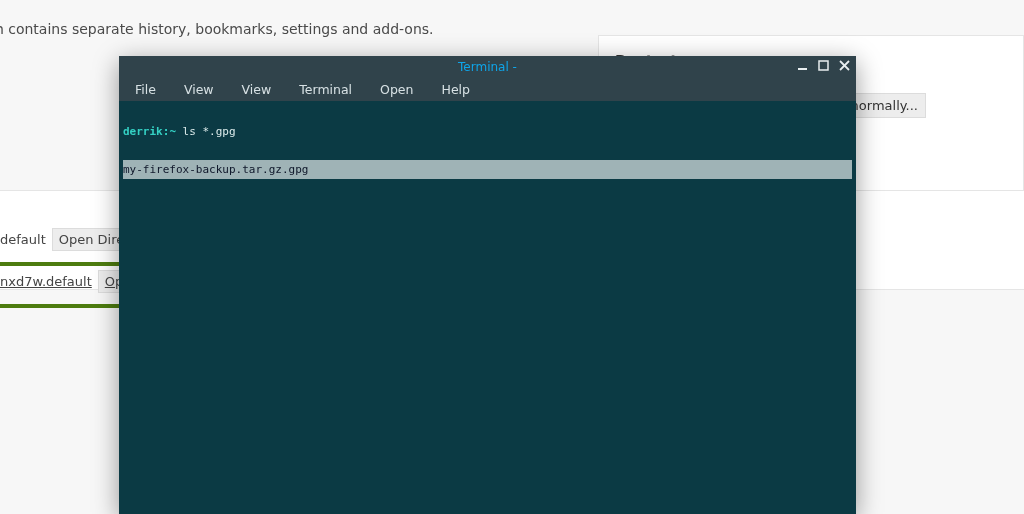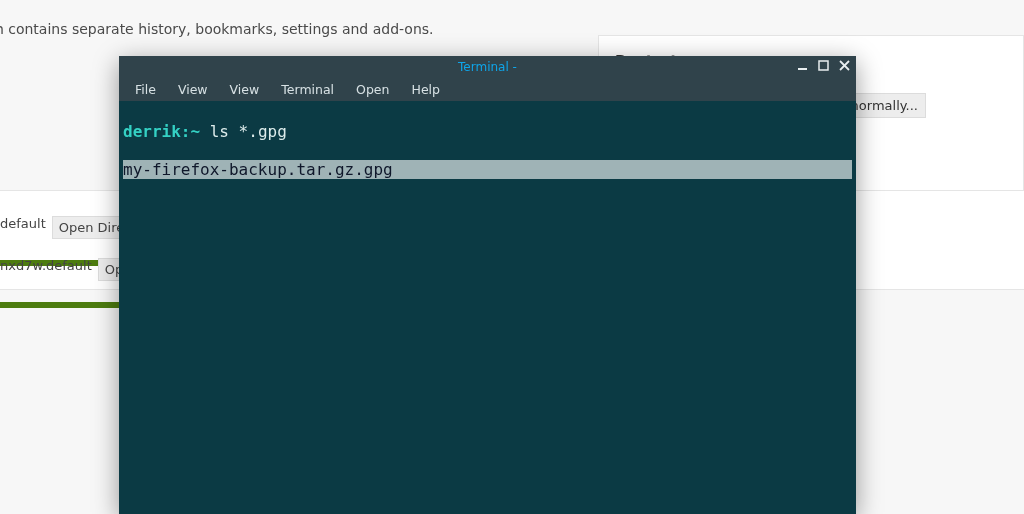--- a/index.html
+++ b/index.html
@@ -58,36 +58,36 @@
     left: 0;
     right: 0;
     top: 190px;
     background: #fff;
     border-top: 1px solid #e5e5e5;
     border-bottom: 1px solid #e5e5e5;
     height: 100px;
   }
   .bg-row {
     display: flex;
-    align-items: flex-start;
+    align-items: center;
     height: 50px;
-    border-bottom: 6px solid #4d7c0f;
+    border-bottom: 4px solid #4d7c0f;
     font-size: 13px;
     color: #444;
     white-space: nowrap;
   }
   .bg-row .open-btn {
     background: #ededed;
     border: 1px solid #dcdcdc;
     padding: 3px 6px;
     margin-left: 6px;
     font-size: 13px;
   }
   .bg-row-1 { position: absolute; top: 216px; left: 0; right: 0; width: 120px; }
-  .bg-row-2 { position: absolute; top: 258px; left: 0; right: 0; width: 148px; }
+  .bg-row-2 { position: absolute; top: 258px; left: 0; right: 0; width: 148px; text-decoration: underline; }
 
   
   .terminal-window {
     position: absolute;
     left: 119px;
     top: 56px;
     width: 737px;
     height: 458px;
     background: #003a45;
     box-shadow: 0 6px 24px rgba(0,0,0,0.4);
@@ -127,34 +127,34 @@
     cursor: pointer;
   }
   .win-btn svg { display: block; }
 
   .menubar {
     height: 24px;
     background: #30434b;
     display: flex;
     align-items: center;
     padding: 0 8px;
-    gap: 6px;
+    gap: 12px;
     font-size: 12.5px;
     color: #d7e1e4;
   }
   .menubar .menu-item {
     padding: 2px 8px;
     cursor: pointer;
   }
 
   .term-body {
     flex: 1;
     background: #0b3a44;
     font-family: "DejaVu Sans Mono", "Liberation Mono", Menlo, Consolas, monospace;
-    font-size: 16px;
+    font-size: 11px;
     line-height: 19px;
     color: #cfe6e6;
     padding: 2px 4px;
     white-space: pre;
     overflow: hidden;
     position: relative;
   }
   .term-line { display: block; }
   .prompt { color: #34d1c4; font-weight: 700; }
   .tilde  { color: #34d1c4; font-weight: 700; }

